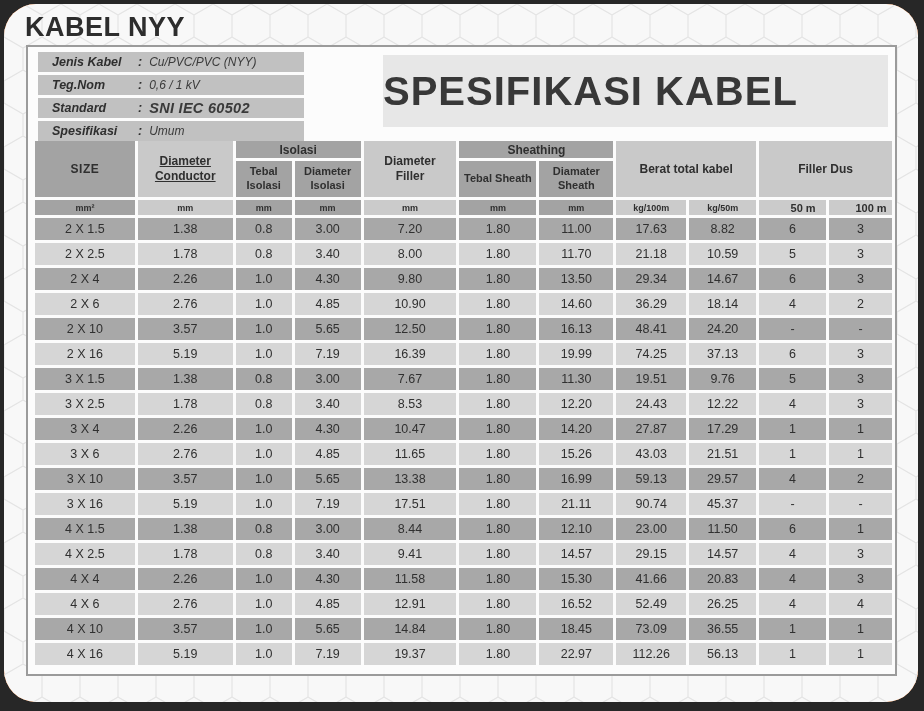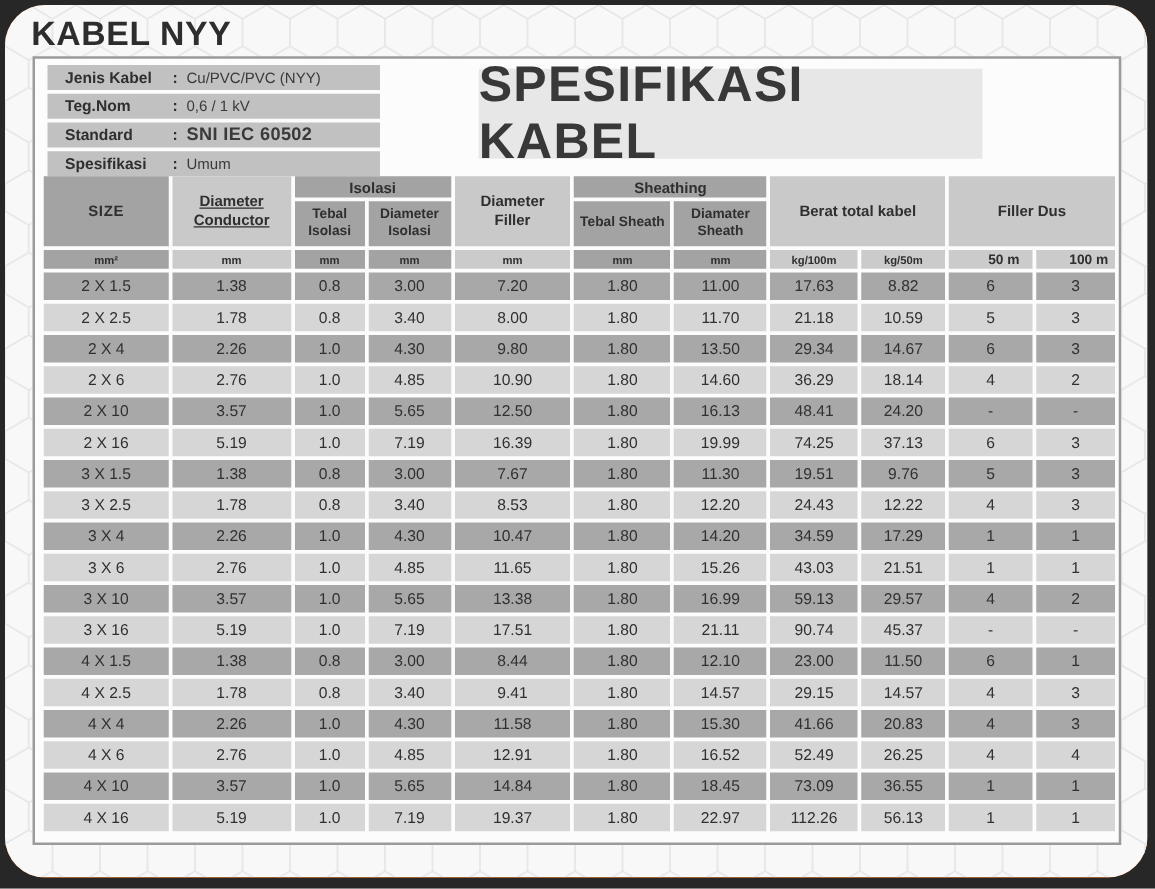--- a/index.html
+++ b/index.html
@@ -14,34 +14,34 @@
     position:absolute; left:21px; top:8px;
     font-size:27px; font-weight:800; letter-spacing:.5px; color:#2d2d2d;
   }
 
   .panel {
     position:absolute; left:22px; top:41px; width:871px; height:631px;
     background:#fcfcfc; border:2px solid #9b9b9b;
   }
 
   
-  .info { position:absolute; left:10px; top:5px; width:216px; }
+  .info { position:absolute; left:10px; top:5px; width:216px;font-style:italic; }
   .info-row {
     width:266px; height:20px; margin-bottom:3px; background:#c1c1c1;
     display:flex; align-items:center; padding-left:14px;
   }
   .info-label { font-weight:700; font-size:12.5px; width:86px; color:#2f2f2f; }
   .info-colon { font-weight:700; font-size:12.5px; margin-right:7px; color:#2f2f2f; }
   .info-value { font-size:12px; color:#3a3a3a; }
   .info-row.emph .info-value { font-weight:700; font-size:14.5px; letter-spacing:.3px; }
 
   
   .spec-box {
-    position:absolute; left:355px; top:8px; width:403px; height:72px;
-    background:#e7e7e7; display:flex; align-items:center; justify-content:center;
+    position:absolute; left:355px; top:8px; width:505px; height:72px;
+    background:#e7e7e7; display:flex; align-items:center; 
   }
   .spec-box span { font-size:40px; font-weight:700; letter-spacing:1px; color:#383838; }
 
   
   table.spec {
     position:absolute; left:4px; top:91px;
     border-collapse:separate; border-spacing:3px; table-layout:fixed;
   }
   table.spec th, table.spec td {
     text-align:center; vertical-align:middle; overflow:hidden;
@@ -263,21 +263,21 @@
               <td>3</td>
             </tr>
             <tr class="dark">
               <td>3 X 4</td>
               <td>2.26</td>
               <td>1.0</td>
               <td>4.30</td>
               <td>10.47</td>
               <td>1.80</td>
               <td>14.20</td>
-              <td>34.59</td>
+              <td>27.87</td>
               <td>17.29</td>
               <td>1</td>
               <td>1</td>
             </tr>
             <tr class="light">
               <td>3 X 6</td>
               <td>2.76</td>
               <td>1.0</td>
               <td>4.85</td>
               <td>11.65</td>

